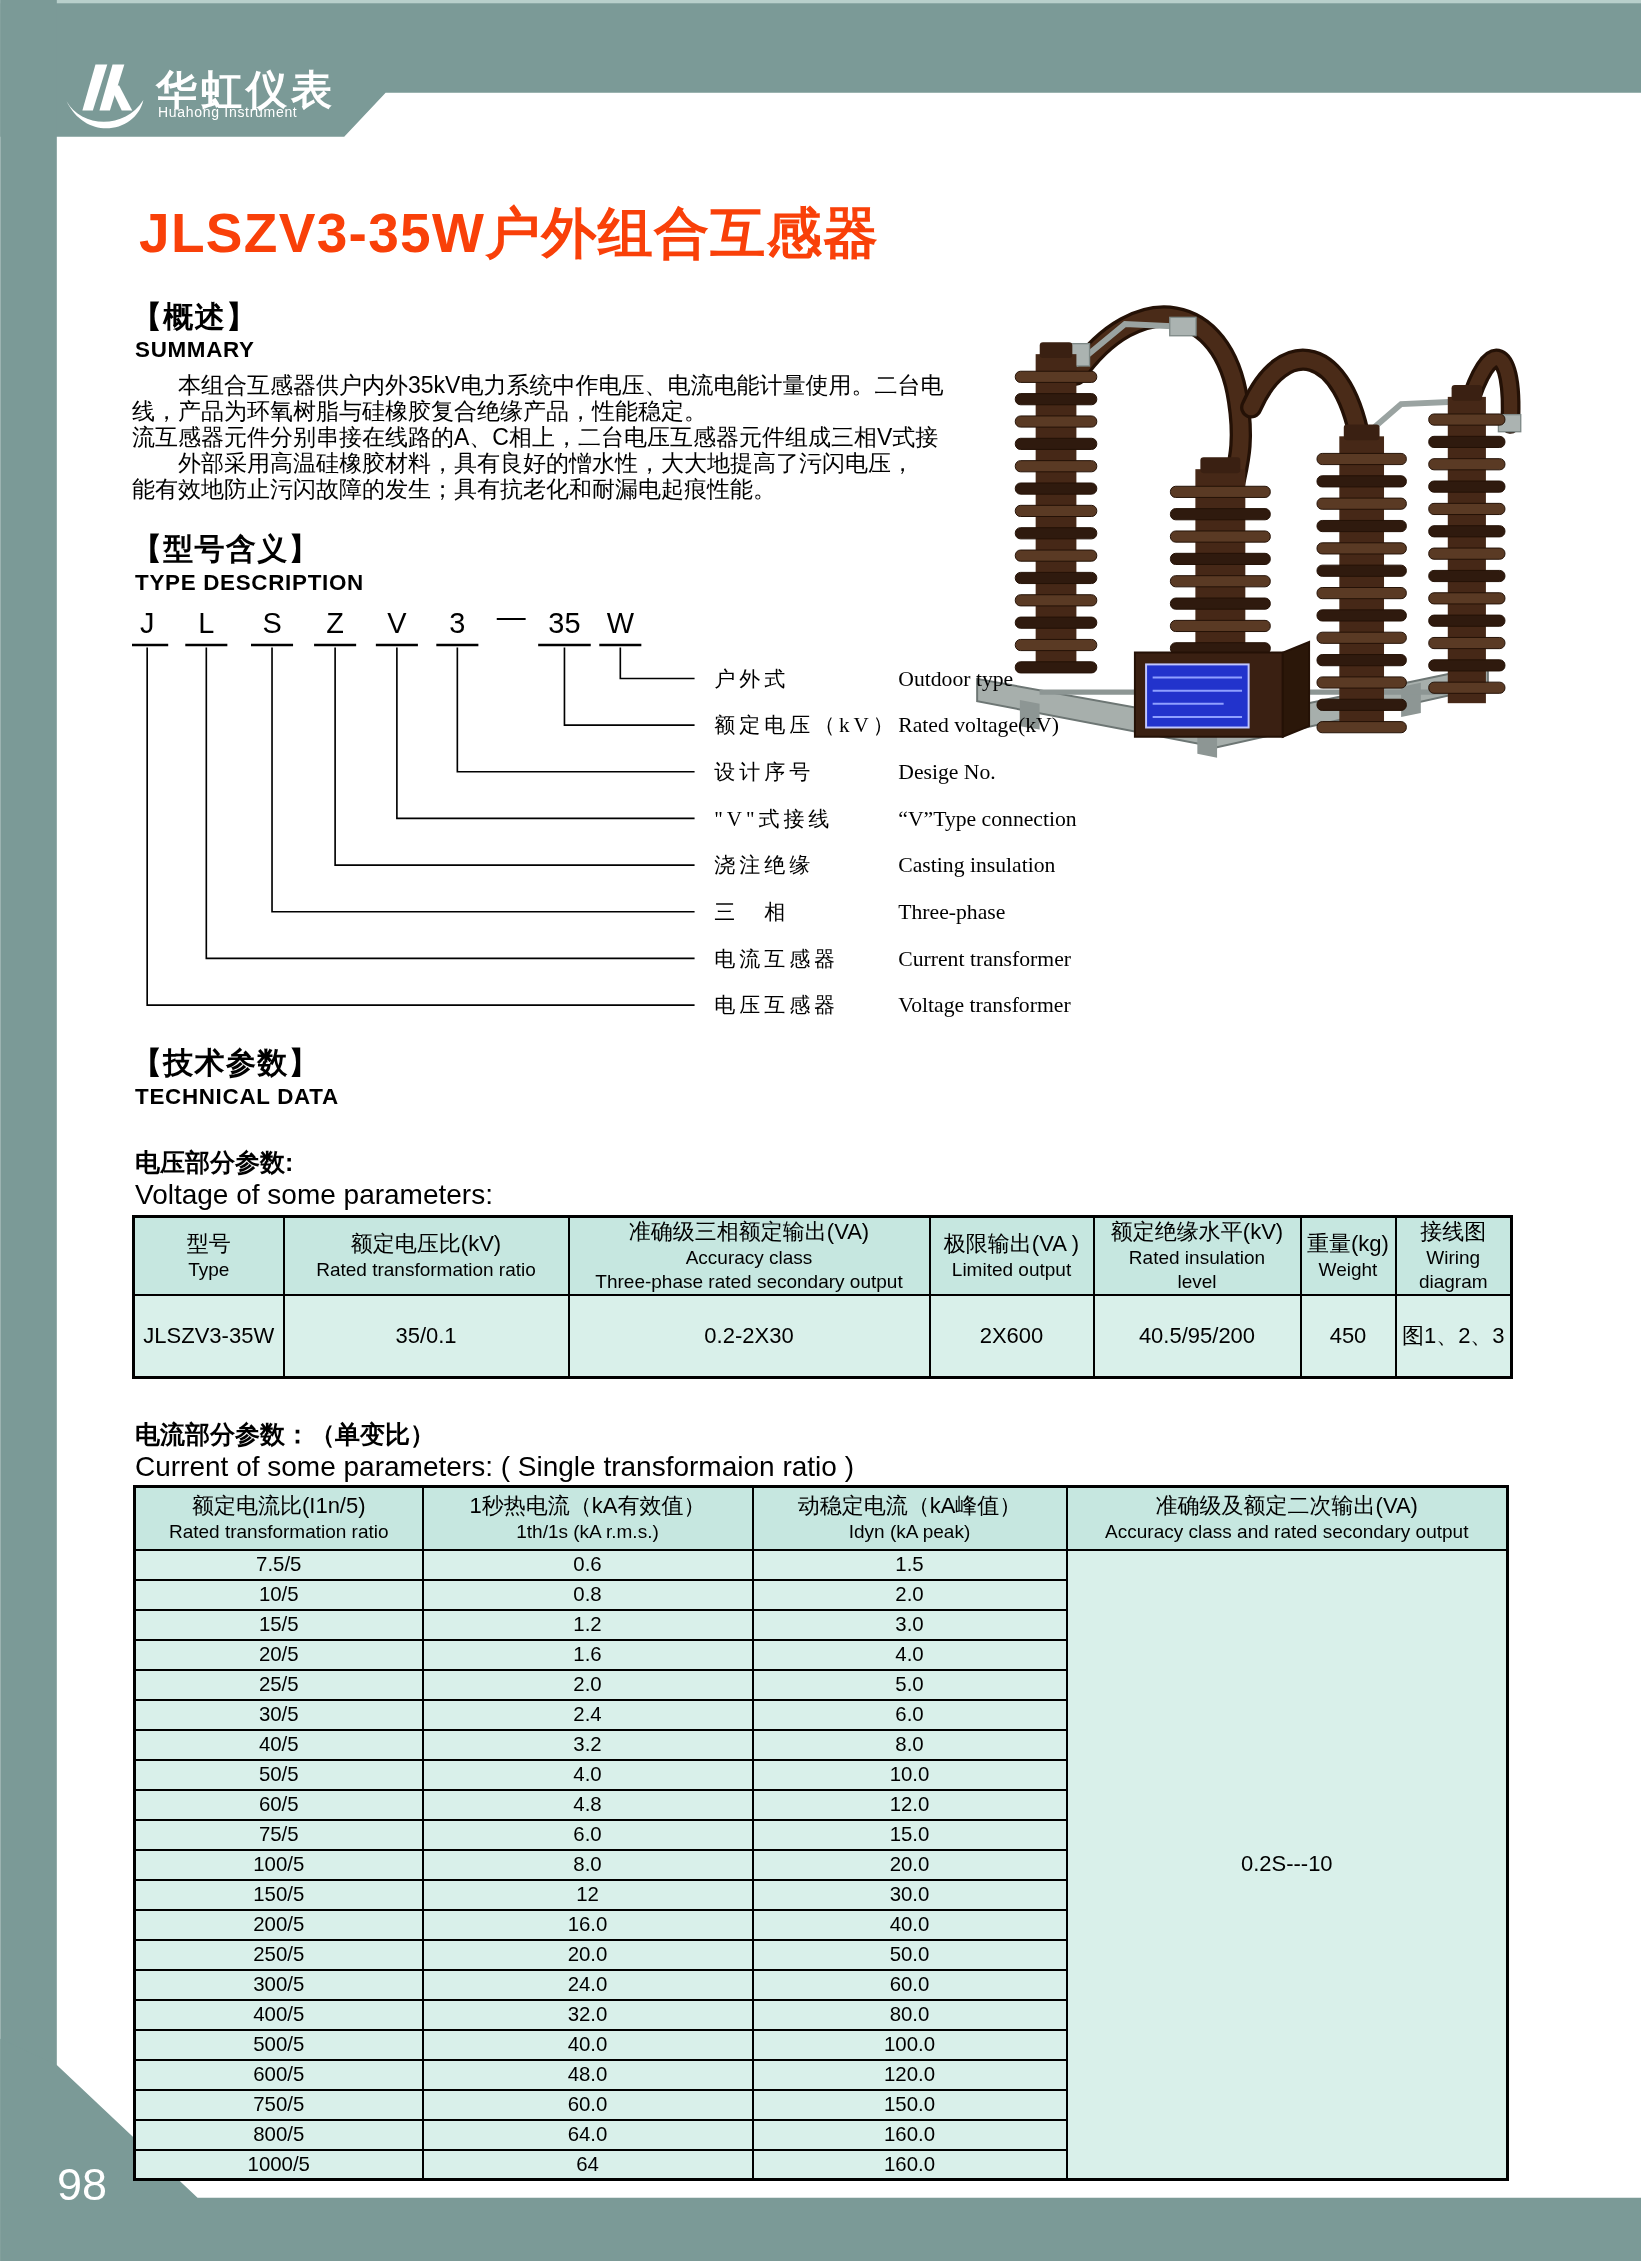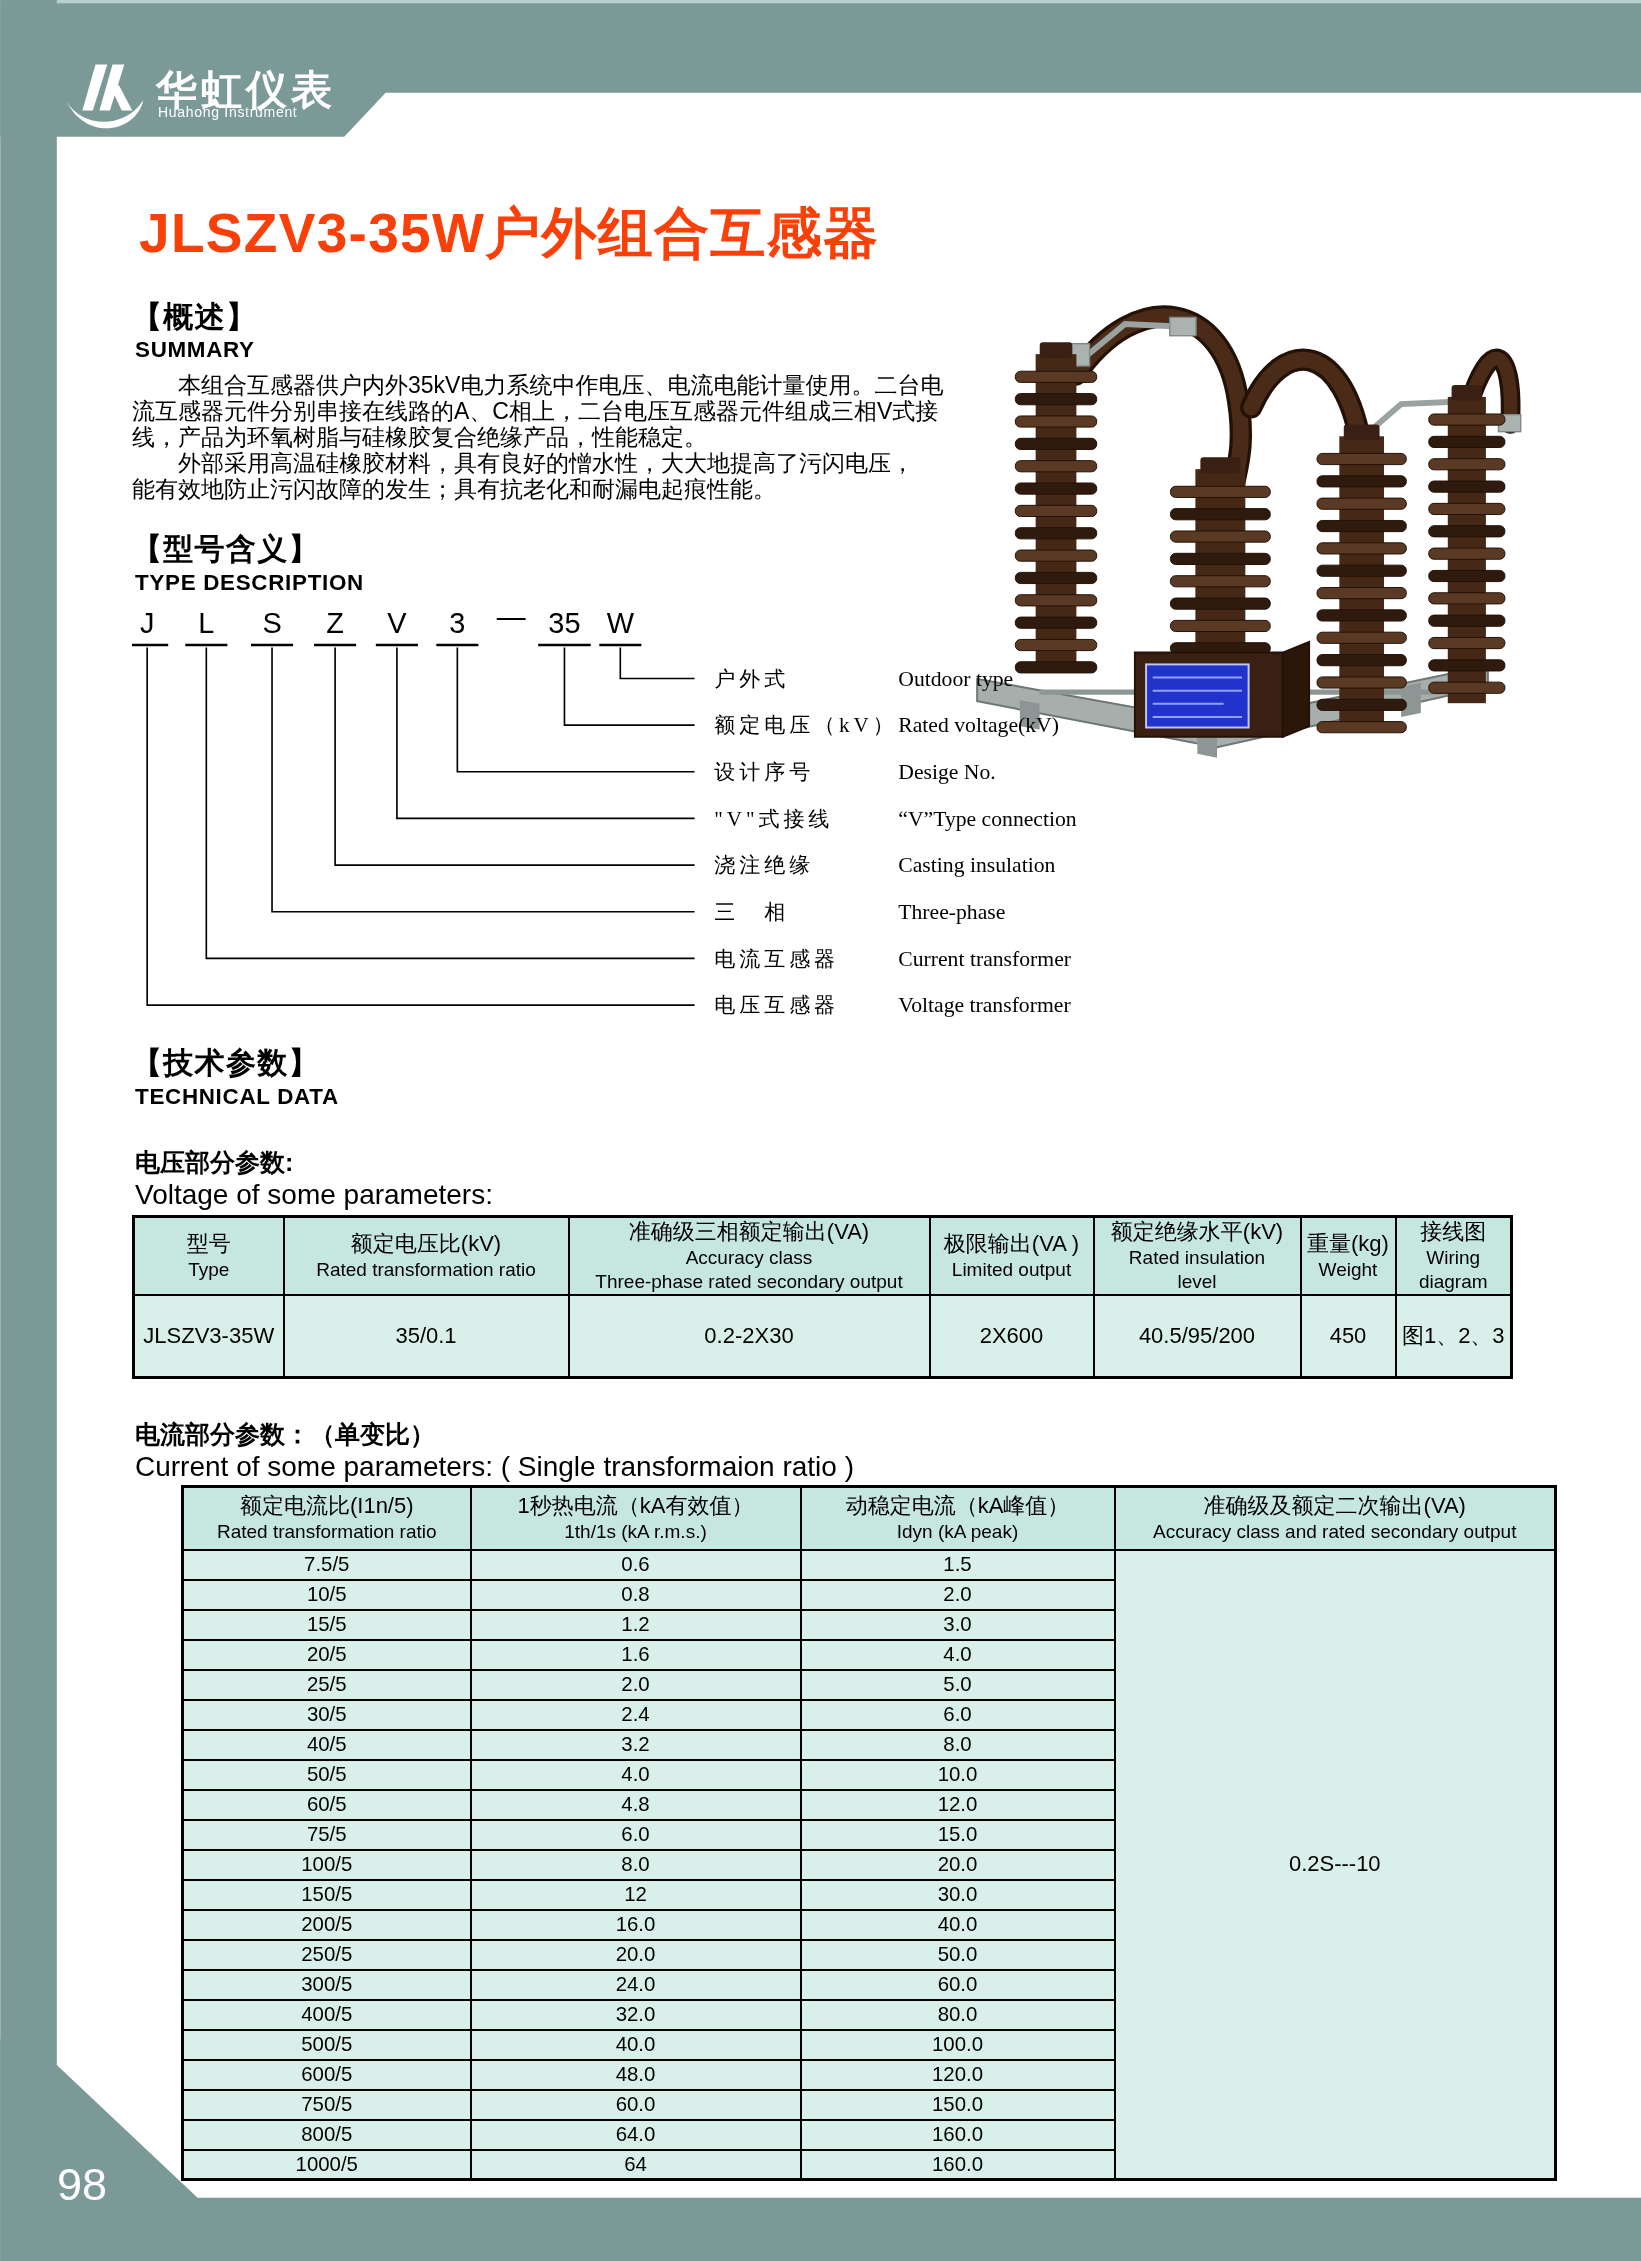--- a/index.html
+++ b/index.html
@@ -64,22 +64,22 @@
     <div class="abs logo-zh" style="left:92px;top:0px;">华虹仪表</div>
     <div class="abs logo-en" style="left:94px;top:41px;">Huahong Instrument</div>
   </div>
 
   <div class="abs doc-title" style="left:139px;top:197px;">JLSZV3-35W户外组合互感器</div>
 
   <div class="abs h-zh" style="left:132px;top:297px;">【概述】</div>
   <div class="abs h-en" style="left:135px;top:337px;">SUMMARY</div>
   <div class="abs" style="left:132px;top:372px;">
     <div class="body-line">　　本组合互感器供户内外35kV电力系统中作电压、电流电能计量使用。二台电</div>
+    <div class="body-line">线，产品为环氧树脂与硅橡胶复合绝缘产品，性能稳定。</div>
     <div class="body-line">流互感器元件分别串接在线路的A、C相上，二台电压互感器元件组成三相V式接</div>
-    <div class="body-line">线，产品为环氧树脂与硅橡胶复合绝缘产品，性能稳定。</div>
     <div class="body-line">　　外部采用高温硅橡胶材料，具有良好的憎水性，大大地提高了污闪电压，</div>
     <div class="body-line">能有效地防止污闪故障的发生；具有抗老化和耐漏电起痕性能。</div>
   </div>
 
   <svg class="abs" style="left:941px;top:266px;" width="585" height="526" viewBox="0 0 890 800">
 
     <path d="M55,628 L420,694 L832,608 L832,640 L420,732 L55,662 Z" fill="#A7AFAC" stroke="#6D7674" stroke-width="3"></path>
     <path d="M120,660 L120,700 L150,705 L150,666 Z" fill="#8D9694"></path>
     <path d="M700,640 L700,686 L730,680 L730,634 Z" fill="#8D9694"></path>
     <path d="M390,700 L390,742 L420,748 L420,706 Z" fill="#8D9694"></path>
@@ -296,21 +296,21 @@
       <td>40.5/95/200</td>
       <td>450</td>
       <td>图1、2、3</td>
     </tr>
   </tbody>
     </table>
 
   <div class="abs sub-zh" style="left:135px;top:1418px;">电流部分参数：（单变比）</div>
   <div class="abs sub-en" style="left:135px;top:1451px;">Current of some parameters: ( Single transformaion ratio )</div>
 
-  <table id="ctable" class="abs data" style="left:133px;top:1485px;width:1373px;margin-left:48px;">
+  <table id="ctable" class="abs data" style="left:133px;top:1485px;width:1373px;">
     <colgroup>
       <col style="width:288px">
         <col style="width:330px">
         <col style="width:314px">
         <col style="width:441px">
     </colgroup>
     <thead>
       <tr>
         <th class="th-bg">
           <div class="th-zh">额定电流比(I1n/5)</div>

